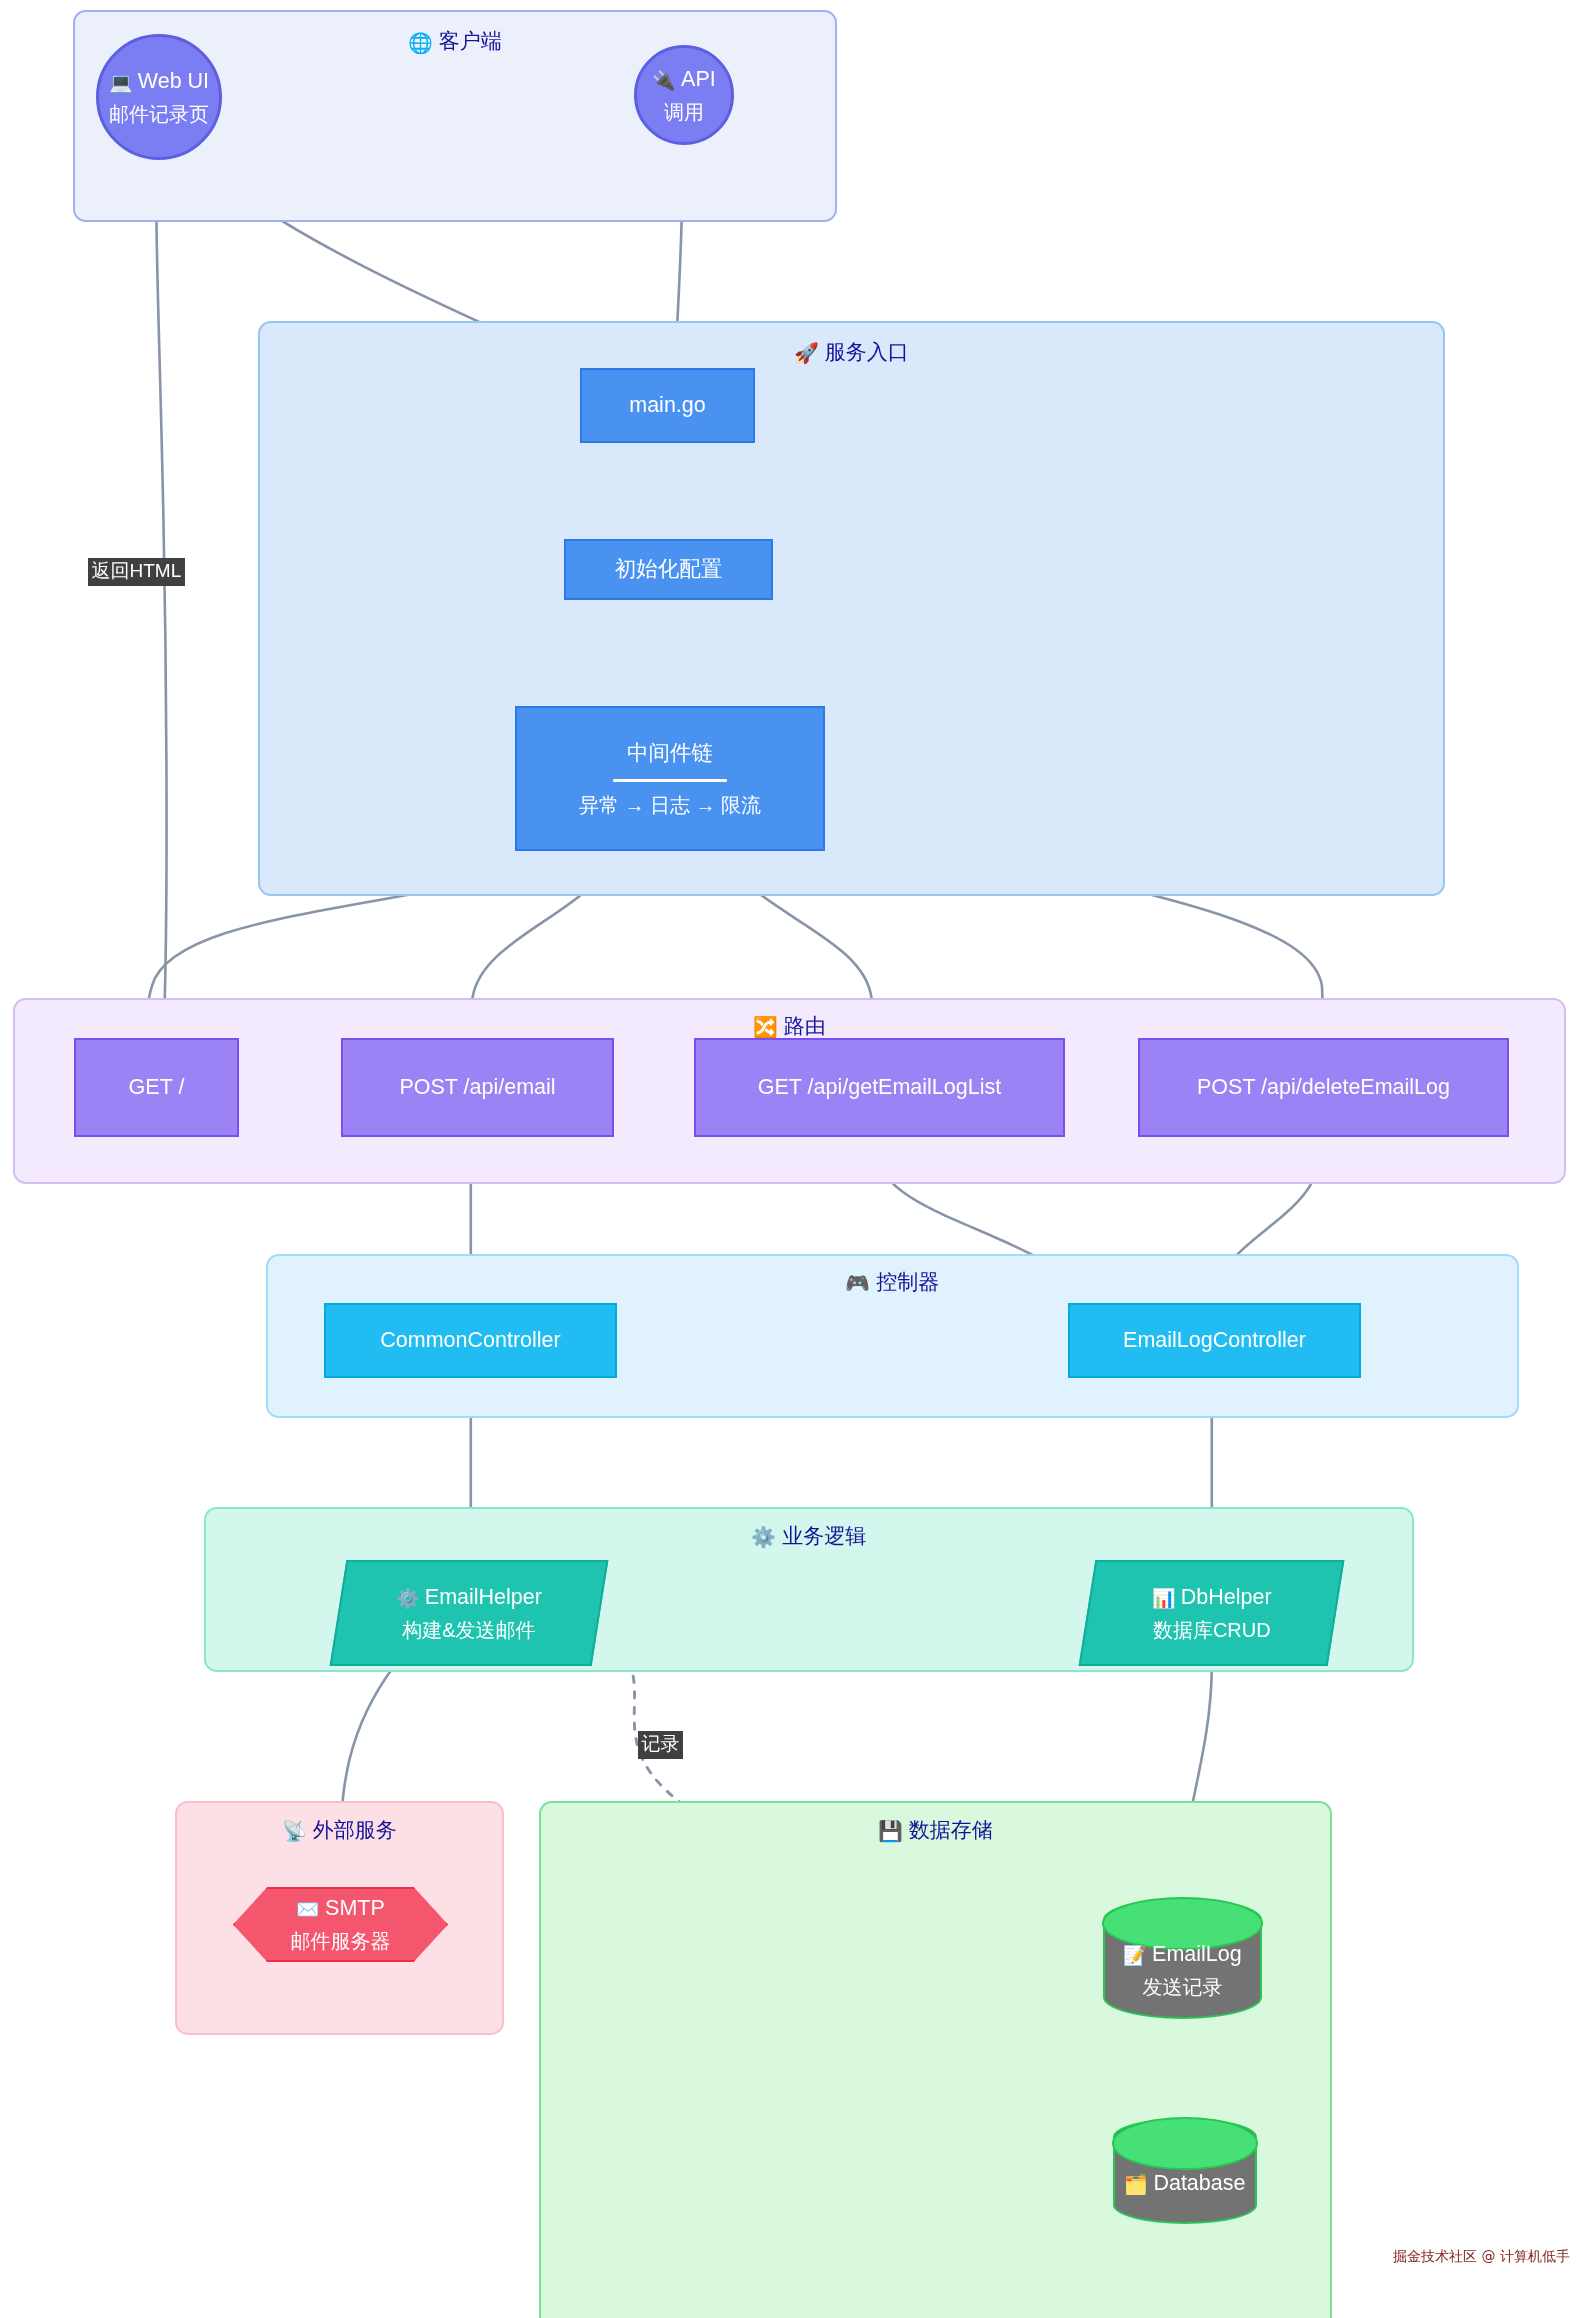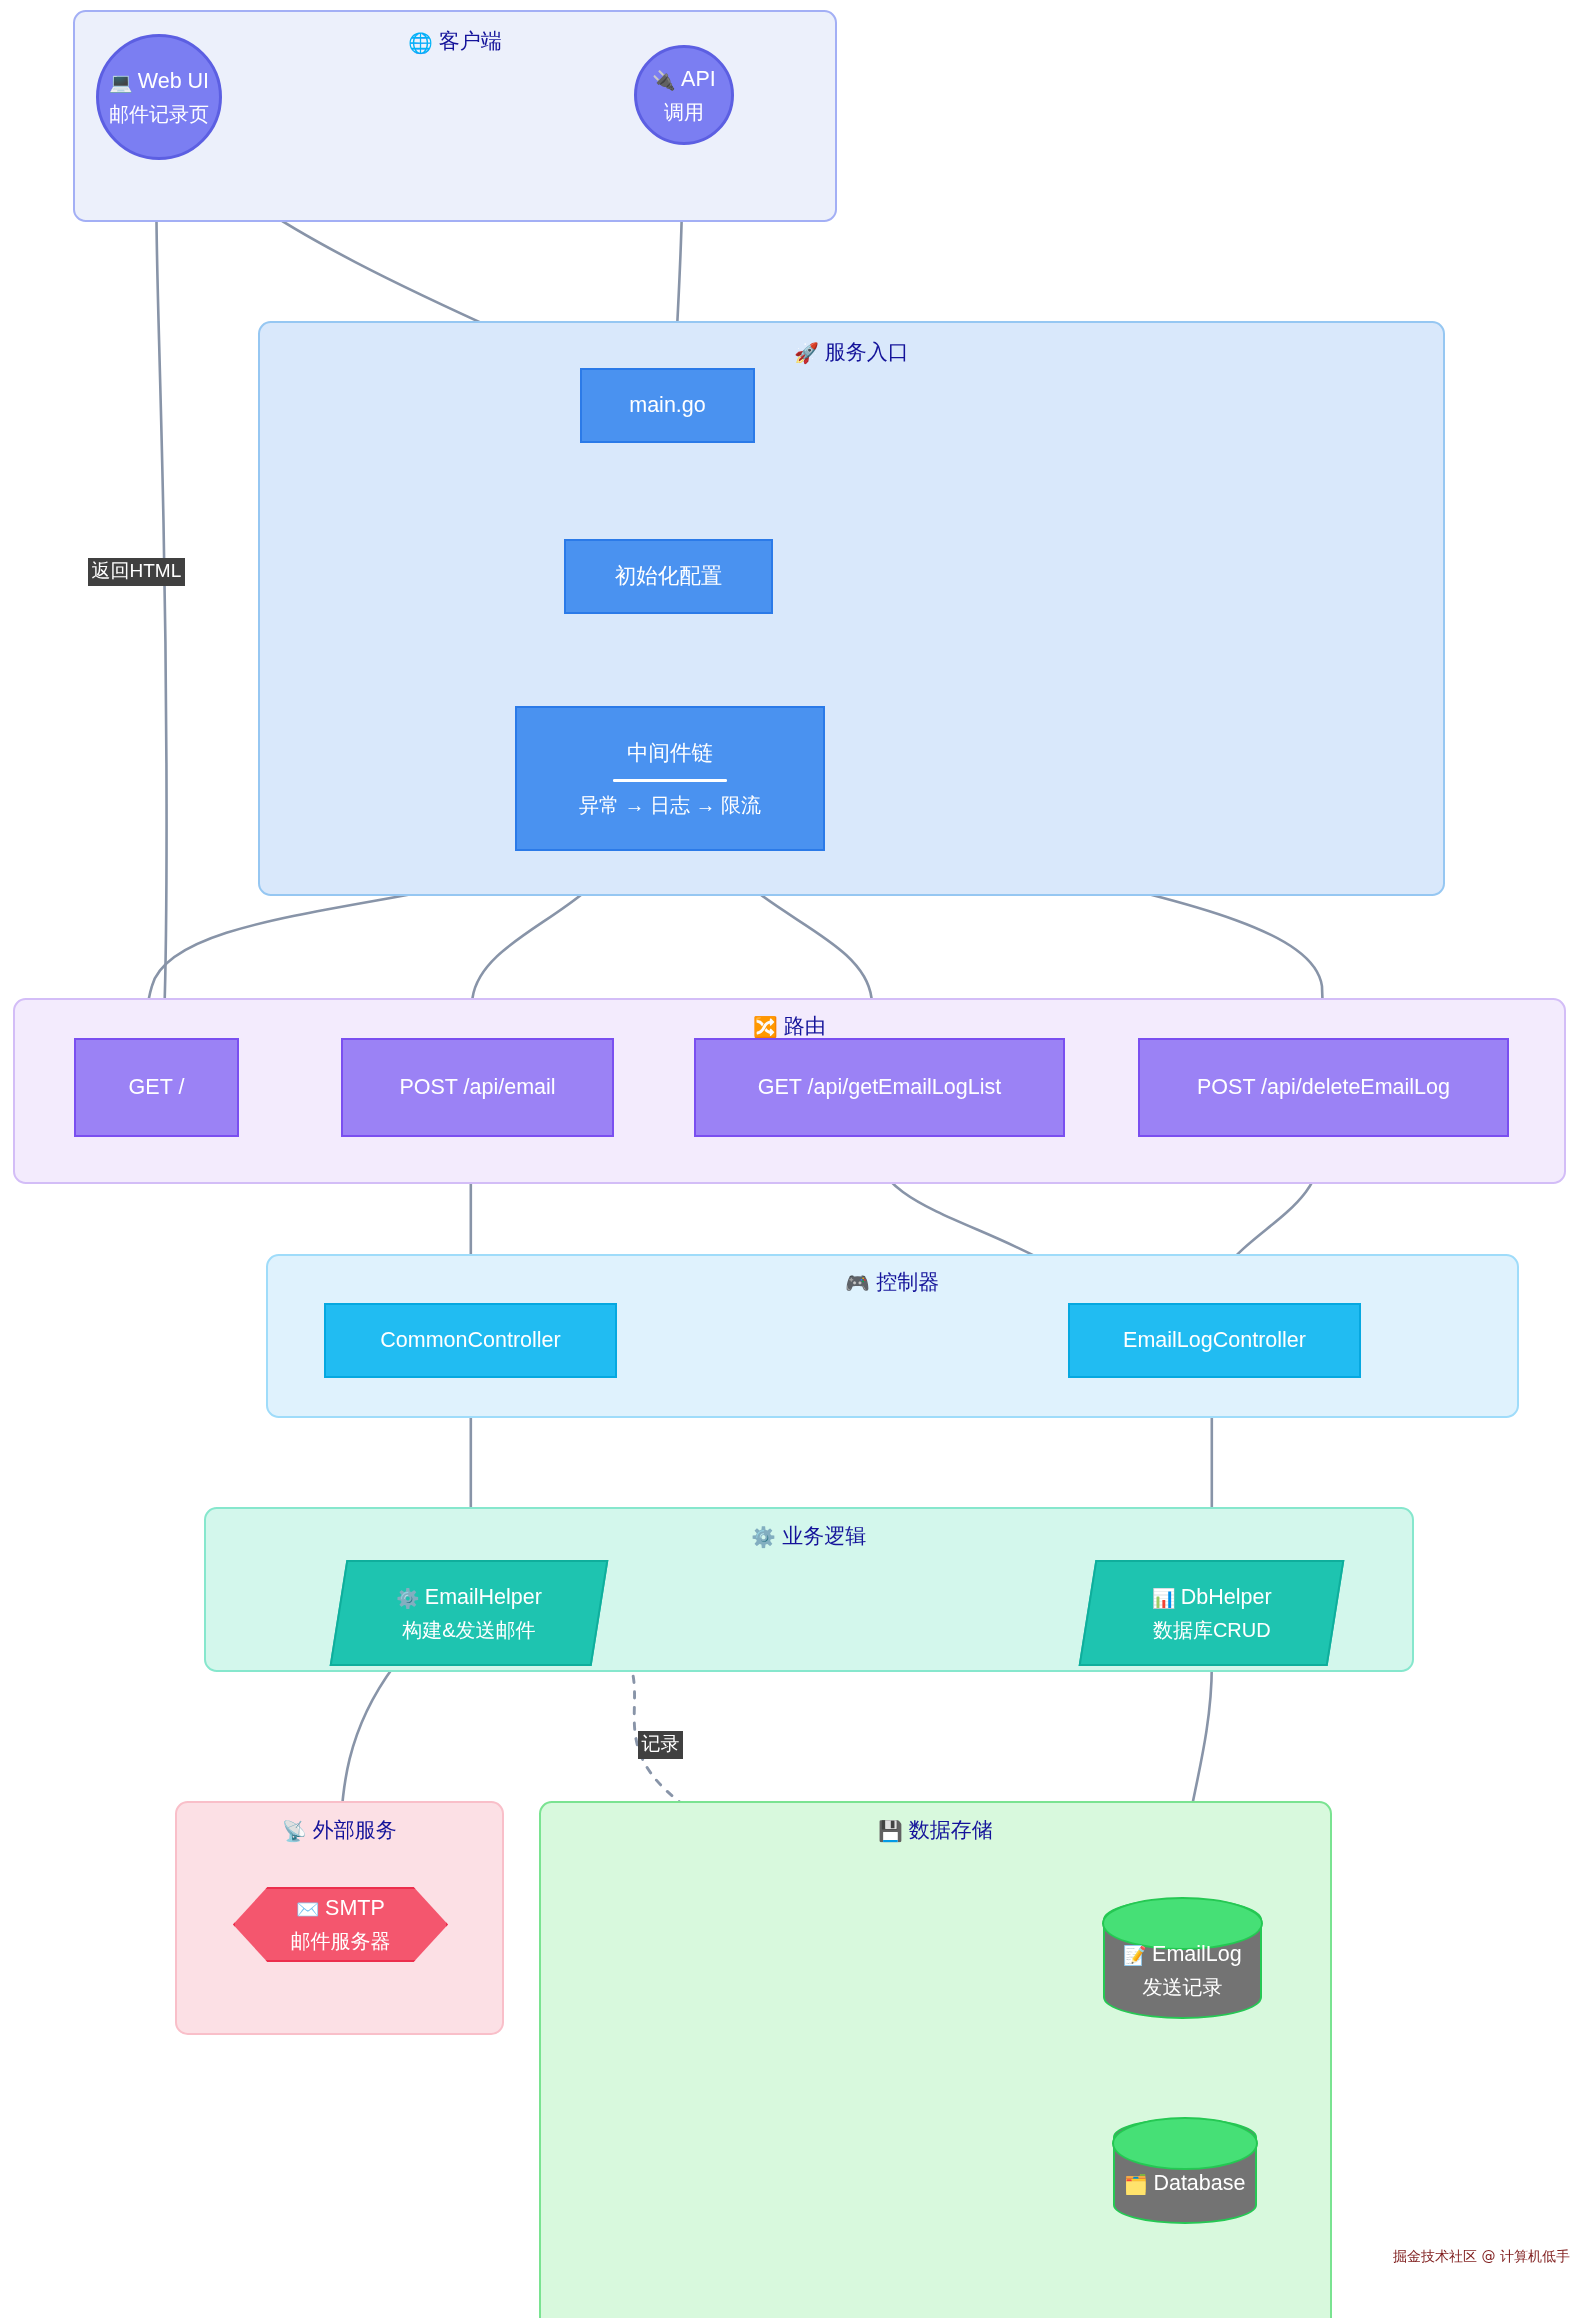--- a/index.html
+++ b/index.html
@@ -238,21 +238,21 @@
   <div class="cluster c-entry">
     <div class="cluster-title">
       <span class="ci">🚀</span><span>服务入口</span>
     </div>
   </div>
 
   <div class="node n-rect" style="left:580px; top:368px; width:175px; height:75px;">
     <div class="ln1">main.go</div>
   </div>
 
-  <div class="node n-rect" style="left:564px; top:539px; width:209px; height:75px;">
+  <div class="node n-rect" style="left:564px; top:539px; width:209px; height:61px;">
     <div class="ln1">初始化配置</div>
   </div>
 
   <div class="node n-mid" style="left:515px; top:706px; width:310px; height:145px;">
     <div class="ln1">中间件链</div>
     <div class="divider"></div>
     <div class="ln2" style="margin-top:0;">异常 → 日志 → 限流</div>
   </div>
 
   <div class="cluster c-route">

